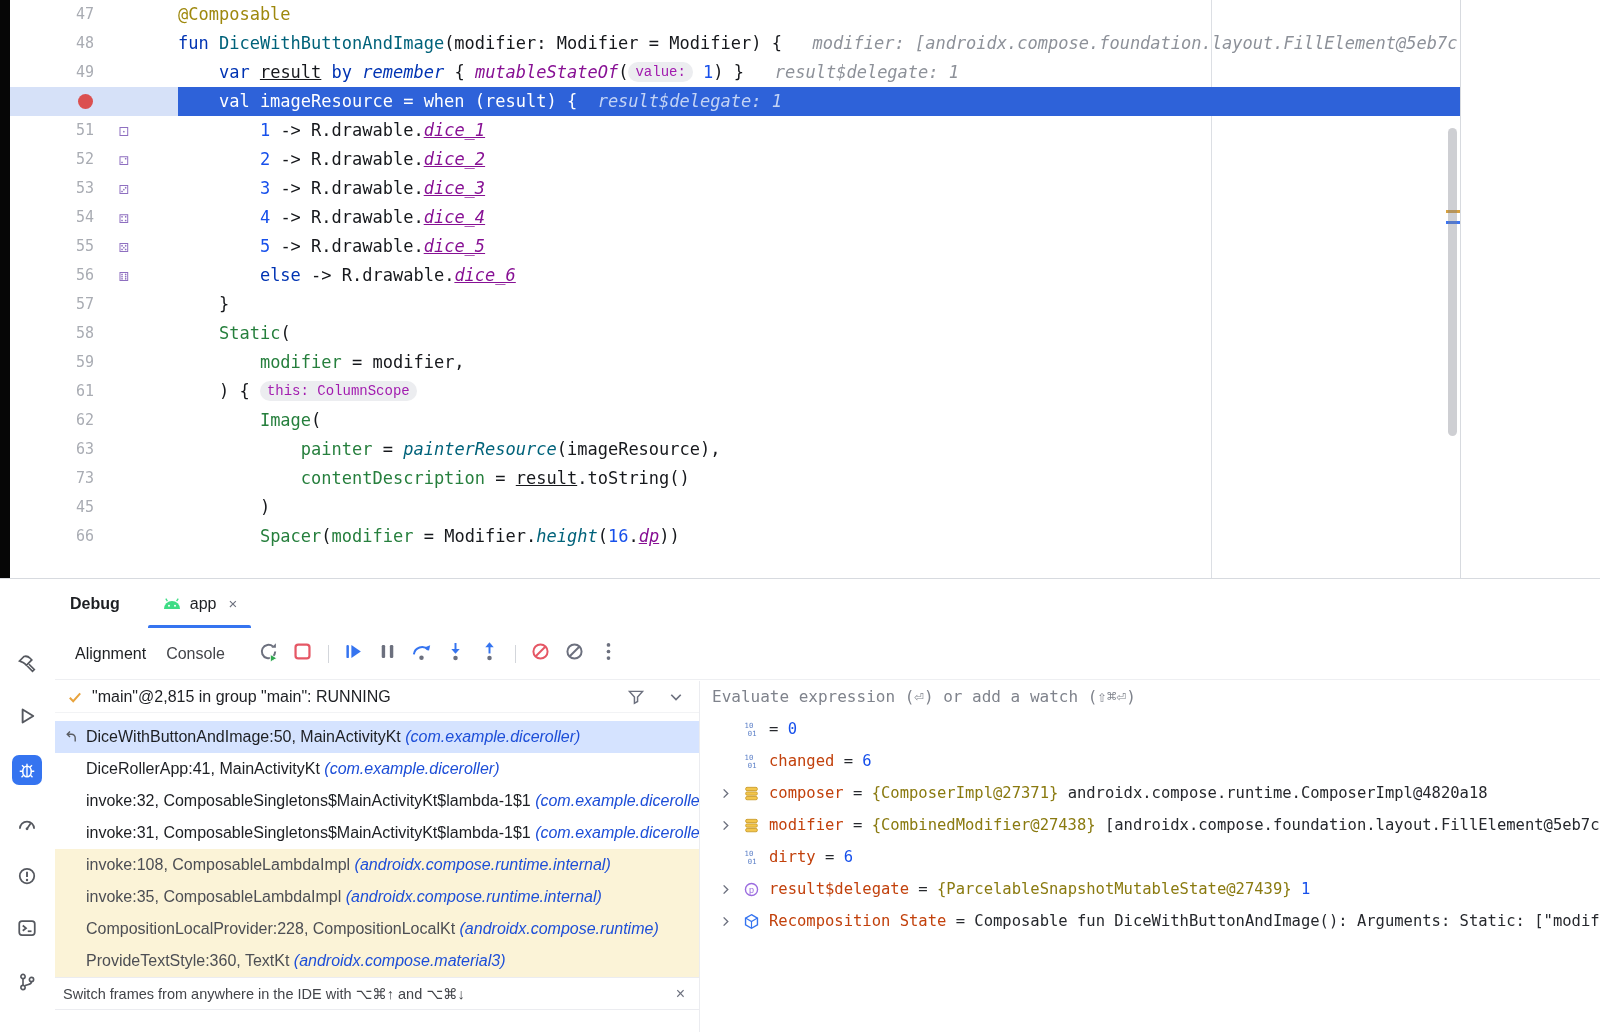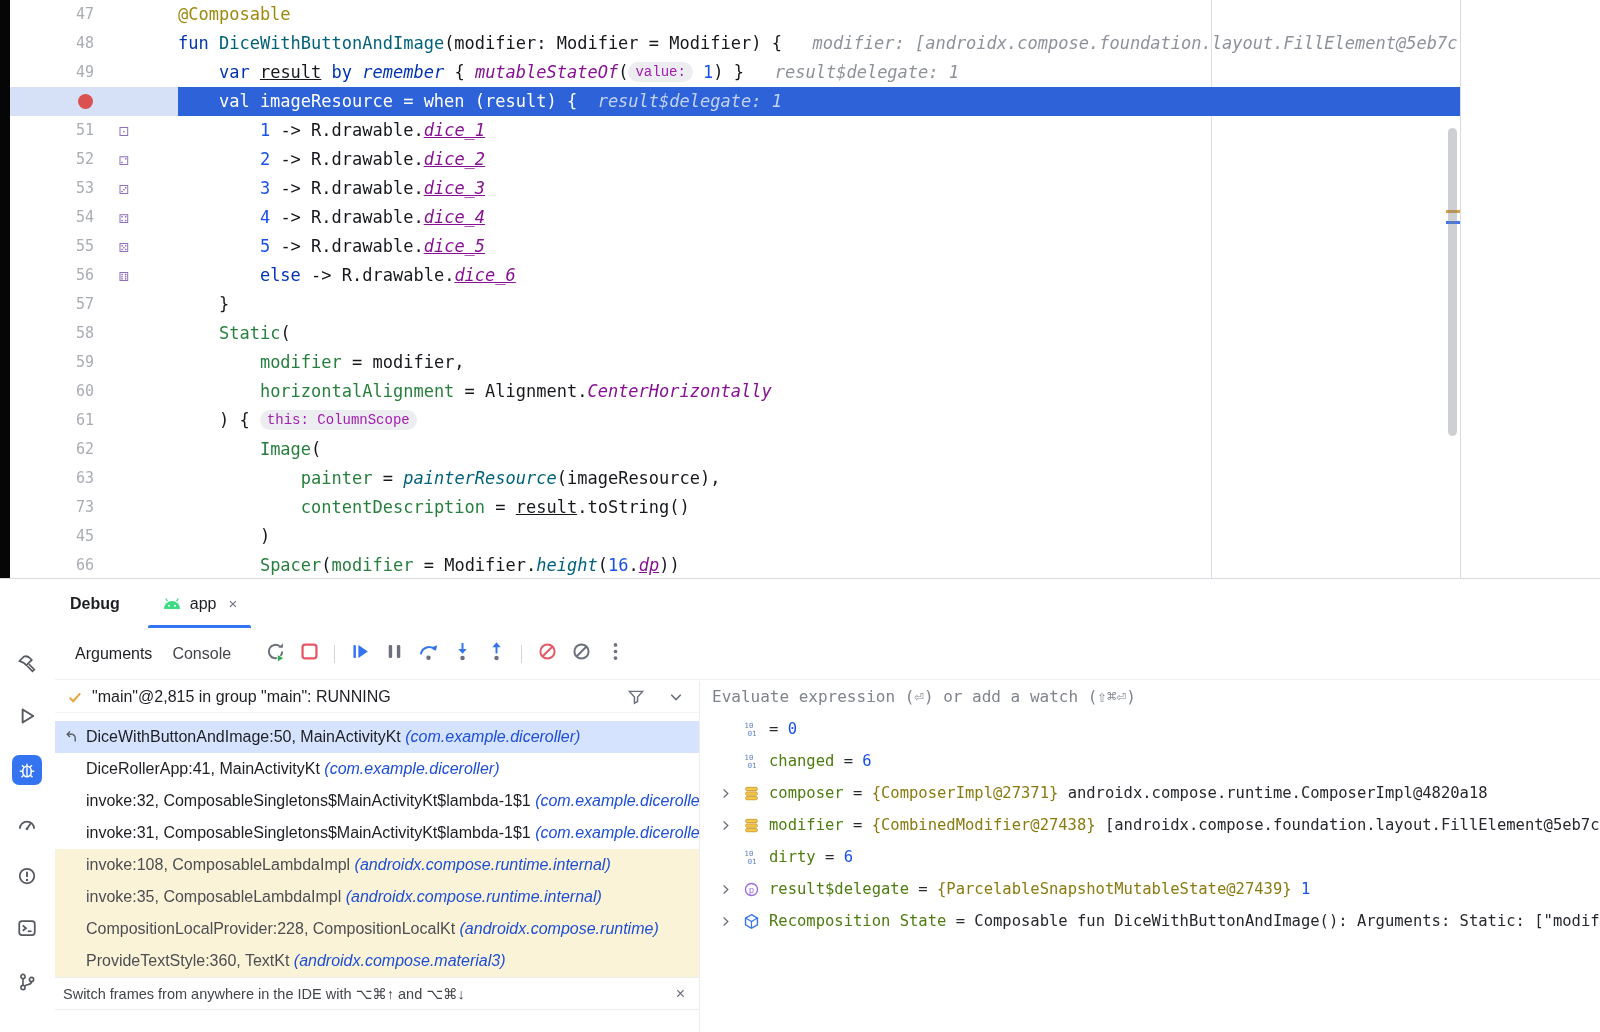--- a/index.html
+++ b/index.html
@@ -71,21 +71,21 @@
 .banner{position:absolute;left:0;right:0;top:296px;height:33px;border-top:1px solid #EBECF0;border-bottom:1px solid #EBECF0;display:flex;align-items:center;padding:0 14px 0 8px;font-size:14.5px;color:#43454A;background:#fff}
 .banner-close{margin-left:auto;color:#6C707E;font-size:16px}
 .vars-panel{position:absolute;left:701px;top:681px;right:0;bottom:0;background:#fff;overflow:hidden}
 .evaluate-row{height:32px;line-height:32px;padding-left:11px;font-family:"DejaVu Sans Mono","Liberation Mono",monospace;font-size:16px;color:#7F838C;white-space:nowrap;overflow:hidden}
 .vars-list{margin-top:0}
 .vrow{height:32px;display:flex;align-items:center;padding-left:17px;font-family:"DejaVu Sans Mono","Liberation Mono",monospace;font-size:15.5px;white-space:nowrap;overflow:hidden}
 .vchev{width:15px;height:15px;flex:none;margin-right:10px;display:flex}
 .vchev svg{width:15px;height:15px}
 .vicon{width:17px;height:17px;flex:none;margin-right:9px;display:flex}
 .vicon svg{width:17px;height:17px}
-.v-name{color:#4d7c0f}
+.v-name{color:#c2410c}
 .v-pl{color:#26282D}
 .v-ref{color:#8A7A10}
 .v-lit{color:#1750EB}
 .v-val{color:#26282D}
 
 .activity-bar{position:absolute;left:0;top:579px;width:55px;bottom:0;background:#fff}
 .ab-icon{position:absolute;left:12px;width:30px;height:30px;border-radius:7px;display:flex;align-items:center;justify-content:center}
 .ab-icon svg{width:20px;height:20px}
 .ab-icon.active{background:#3574F0}
 </style>
@@ -104,21 +104,20 @@
         <div class="cl"><div class="exec-gutter"></div><div class="exec-bar"></div><span class="bp"></span><span class="codetext"><span class="s-cur">    val imageResource = when (result) {</span><span class="s-curhint">  result$delegate: 1</span></span></div>
         <div class="cl"><span class="lnum">51</span><span class="die">⚀</span><span class="codetext"><span class="s-pl">        </span><span class="s-lit">1</span><span class="s-pl"> -&gt; R.drawable.</span><span class="s-propu">dice_1</span></span></div>
         <div class="cl"><span class="lnum">52</span><span class="die">⚁</span><span class="codetext"><span class="s-pl">        </span><span class="s-lit">2</span><span class="s-pl"> -&gt; R.drawable.</span><span class="s-propu">dice_2</span></span></div>
         <div class="cl"><span class="lnum">53</span><span class="die">⚂</span><span class="codetext"><span class="s-pl">        </span><span class="s-lit">3</span><span class="s-pl"> -&gt; R.drawable.</span><span class="s-propu">dice_3</span></span></div>
         <div class="cl"><span class="lnum">54</span><span class="die">⚃</span><span class="codetext"><span class="s-pl">        </span><span class="s-lit">4</span><span class="s-pl"> -&gt; R.drawable.</span><span class="s-propu">dice_4</span></span></div>
         <div class="cl"><span class="lnum">55</span><span class="die">⚄</span><span class="codetext"><span class="s-pl">        </span><span class="s-lit">5</span><span class="s-pl"> -&gt; R.drawable.</span><span class="s-propu">dice_5</span></span></div>
         <div class="cl"><span class="lnum">56</span><span class="die">⚅</span><span class="codetext"><span class="s-pl">        </span><span class="s-kw">else</span><span class="s-pl"> -&gt; R.drawable.</span><span class="s-propu">dice_6</span></span></div>
         <div class="cl"><span class="lnum">57</span><span class="codetext"><span class="s-pl">    }</span></span></div>
         <div class="cl"><span class="lnum">58</span><span class="codetext"><span class="s-pl">    </span><span class="s-cg">Static</span><span class="s-pl">(</span></span></div>
         <div class="cl"><span class="lnum">59</span><span class="codetext"><span class="s-pl">        </span><span class="s-cg">modifier</span><span class="s-pl"> = modifier,</span></span></div>
-        <div class="cl"><span class="lnum">60</span><span class="codetext"><span class="s-pl">        </span><span class="s-cg">horizontalAlignment</span><span class="s-pl"> = Alignment.</span><span class="s-propi">CenterHorizontally</span></span></div>
         <div class="cl"><span class="lnum">61</span><span class="codetext"><span class="s-pl">    ) { </span><span class="inlay">this: ColumnScope</span></span></div>
         <div class="cl"><span class="lnum">62</span><span class="codetext"><span class="s-pl">        </span><span class="s-cg">Image</span><span class="s-pl">(</span></span></div>
         <div class="cl"><span class="lnum">63</span><span class="codetext"><span class="s-pl">            </span><span class="s-cg">painter</span><span class="s-pl"> = </span><span class="s-fni">painterResource</span><span class="s-pl">(imageResource),</span></span></div>
         <div class="cl"><span class="lnum">73</span><span class="codetext"><span class="s-pl">            </span><span class="s-cg">contentDescription</span><span class="s-pl"> = </span><span class="s-ul">result</span><span class="s-pl">.toString()</span></span></div>
         <div class="cl"><span class="lnum">45</span><span class="codetext"><span class="s-pl">        )</span></span></div>
         <div class="cl"><span class="lnum">66</span><span class="codetext"><span class="s-pl">        </span><span class="s-cg">Spacer</span><span class="s-pl">(</span><span class="s-cg">modifier</span><span class="s-pl"> = Modifier.</span><span class="s-fni">height</span><span class="s-pl">(</span><span class="s-lit">16</span><span class="s-pl">.</span><span class="s-propu">dp</span><span class="s-pl">))</span></span></div>
       </div>
     <span class="sb-mark sb-orange"></span>
     <span class="sb-mark sb-blue"></span>
     <div class="scroll-thumb"></div>
@@ -140,21 +139,21 @@
           </svg>
         </span>
       <span class="at-label">app</span>
       <span class="at-close">×</span>
       <div class="tab-underline"></div>
     </div>
   </div>
 
   <div class="dw-tabs">
     <span id="dwtabs" style="display:flex;align-items:center">
-        <span class="dwtab">Arguments</span>
+        <span class="dwtab">Alignment</span>
         <span class="dwtab unsel">Console</span>
       </span>
     <span class="dw-toolbar" id="dwtoolbar">
         <span class="tbi">
           <span><svg viewBox="0 0 16 16">
               <path d="M13.1 8a5.1 5.1 0 1 1-1.7-3.8" fill="none" stroke="#6C707E" stroke-width="1.5"></path>
               <path d="M13.6 1.8v3.3h-3.3z" fill="#6C707E"></path>
               <path d="M9.4 10.2l5 2.9-5 2.9z" fill="#2FA84F" stroke="#fff" stroke-width="0.7"></path>
             </svg></span>
         </span>

